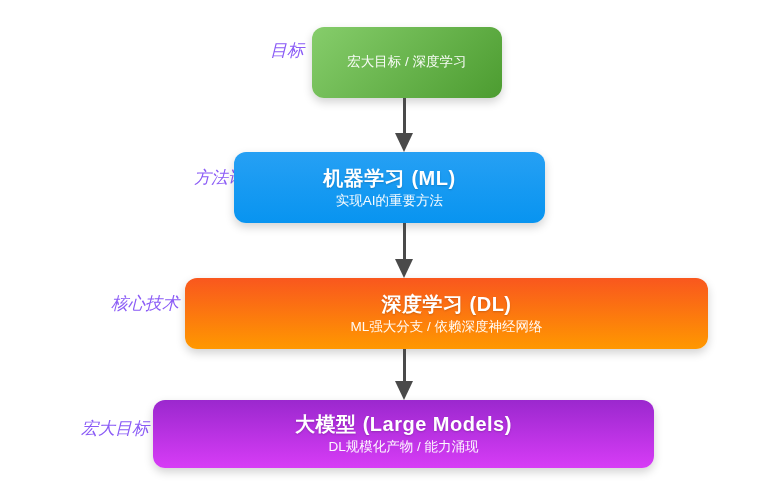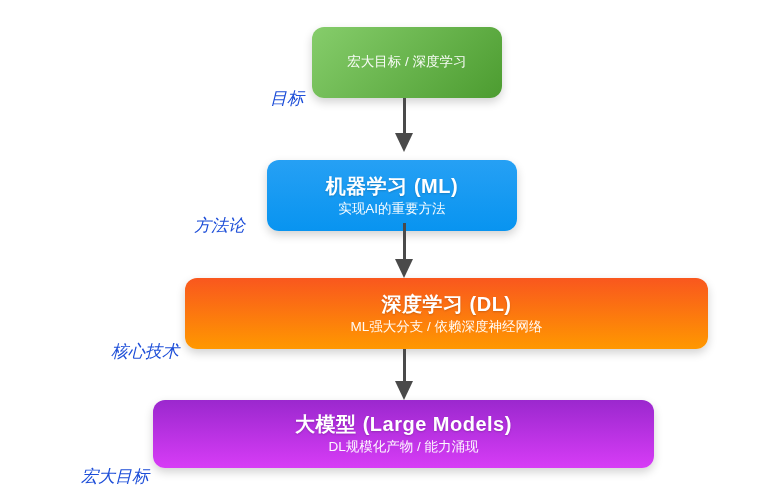--- a/index.html
+++ b/index.html
@@ -32,33 +32,32 @@
     letter-spacing: 0.5px;
     text-shadow: 0 1px 2px rgba(0,0,0,0.18);
     line-height: 1.1;
   }
   .node .subtitle {
     font-size: 13.5px;
     color: rgba(255,255,255,0.96);
     line-height: 1.1;
   }
   .node-0 { left: 312px; top: 27px;  width: 190px; height: 71px; }
-  .node-1 { left: 267px; top: 152px; width: 250px; height: 71px; margin-top: 8px; }
+  .node-1 { left: 234px; top: 152px; width: 311px; height: 71px; }
   .node-2 { left: 185px; top: 278px; width: 523px; height: 71px; }
   .node-3 { left: 153px; top: 400px; width: 501px; height: 68px; }
 
   .side-label {
     position: absolute;
     font-style: italic;
     font-size: 17px;
-    color: #1d4ed8;
+    color: #8b5cf6;
     white-space: nowrap;
     text-align: right;
     line-height: 20px;
-    margin-top: 48px;
   }
   .side-label-0 { right: 465px; top: 41px; }
   .side-label-1 { right: 524px; top: 168px; }
   .side-label-2 { right: 590px; top: 294px; }
   .side-label-3 { right: 620px; top: 419px; }
 
   .arrow {
     position: absolute;
     left: 395px;
     width: 18px;

